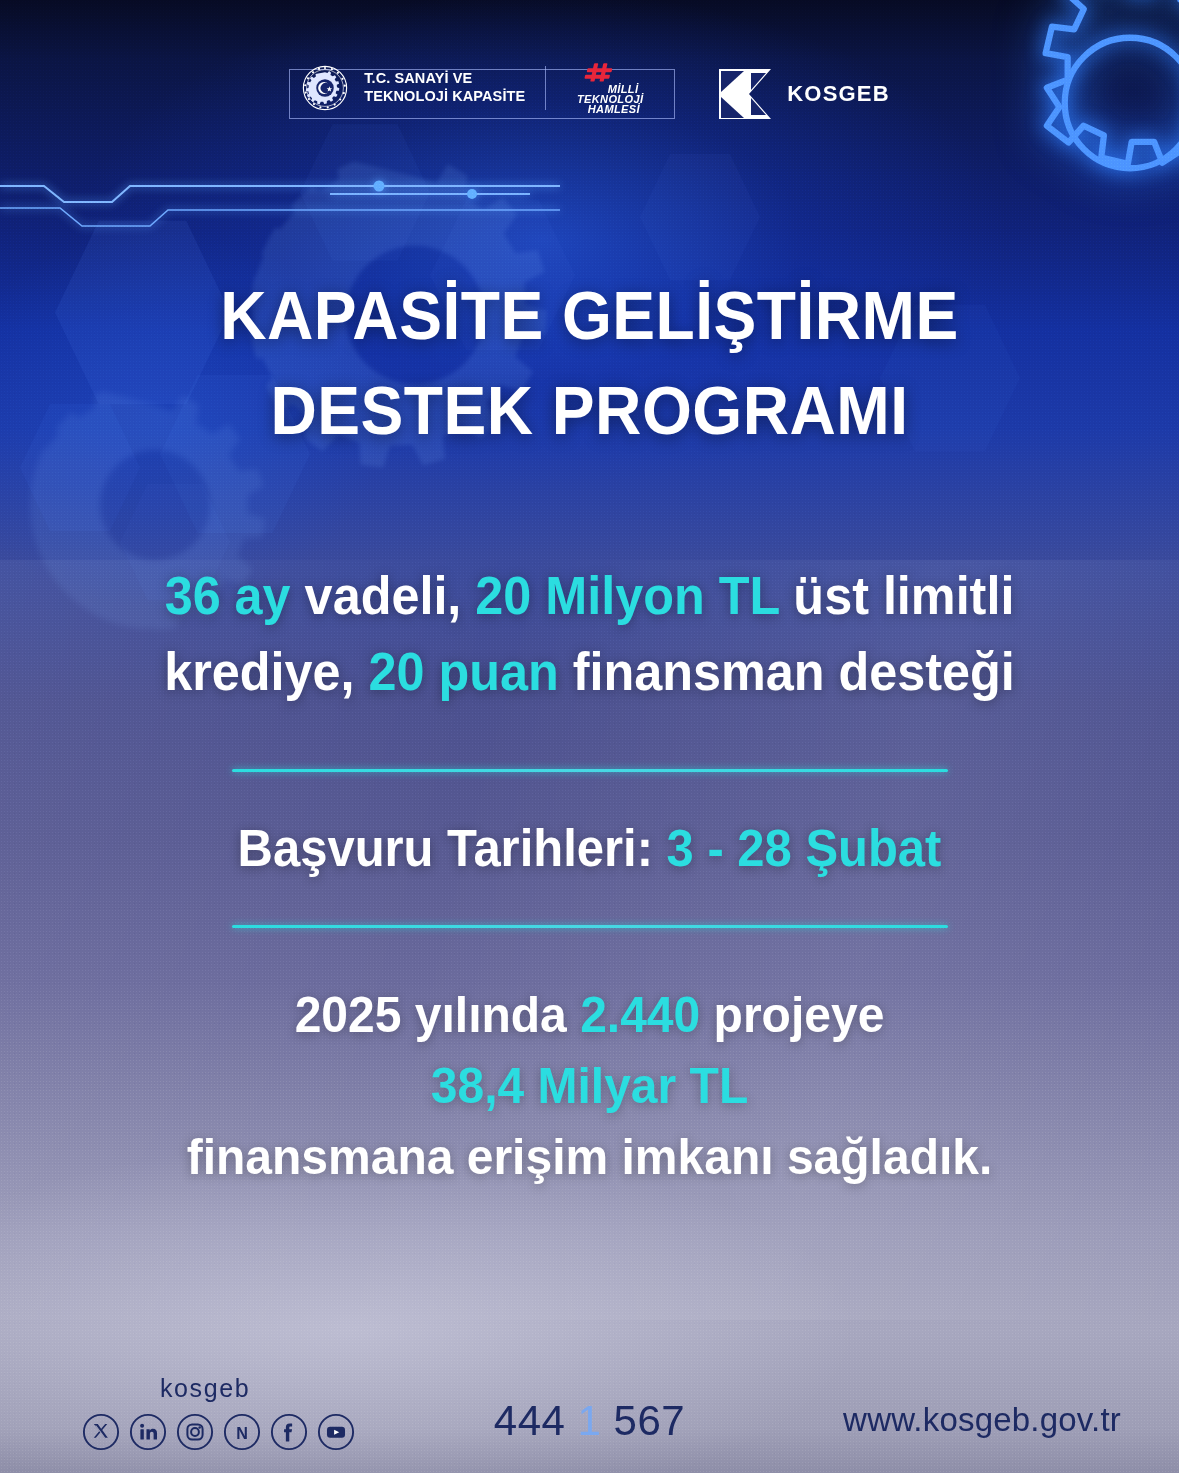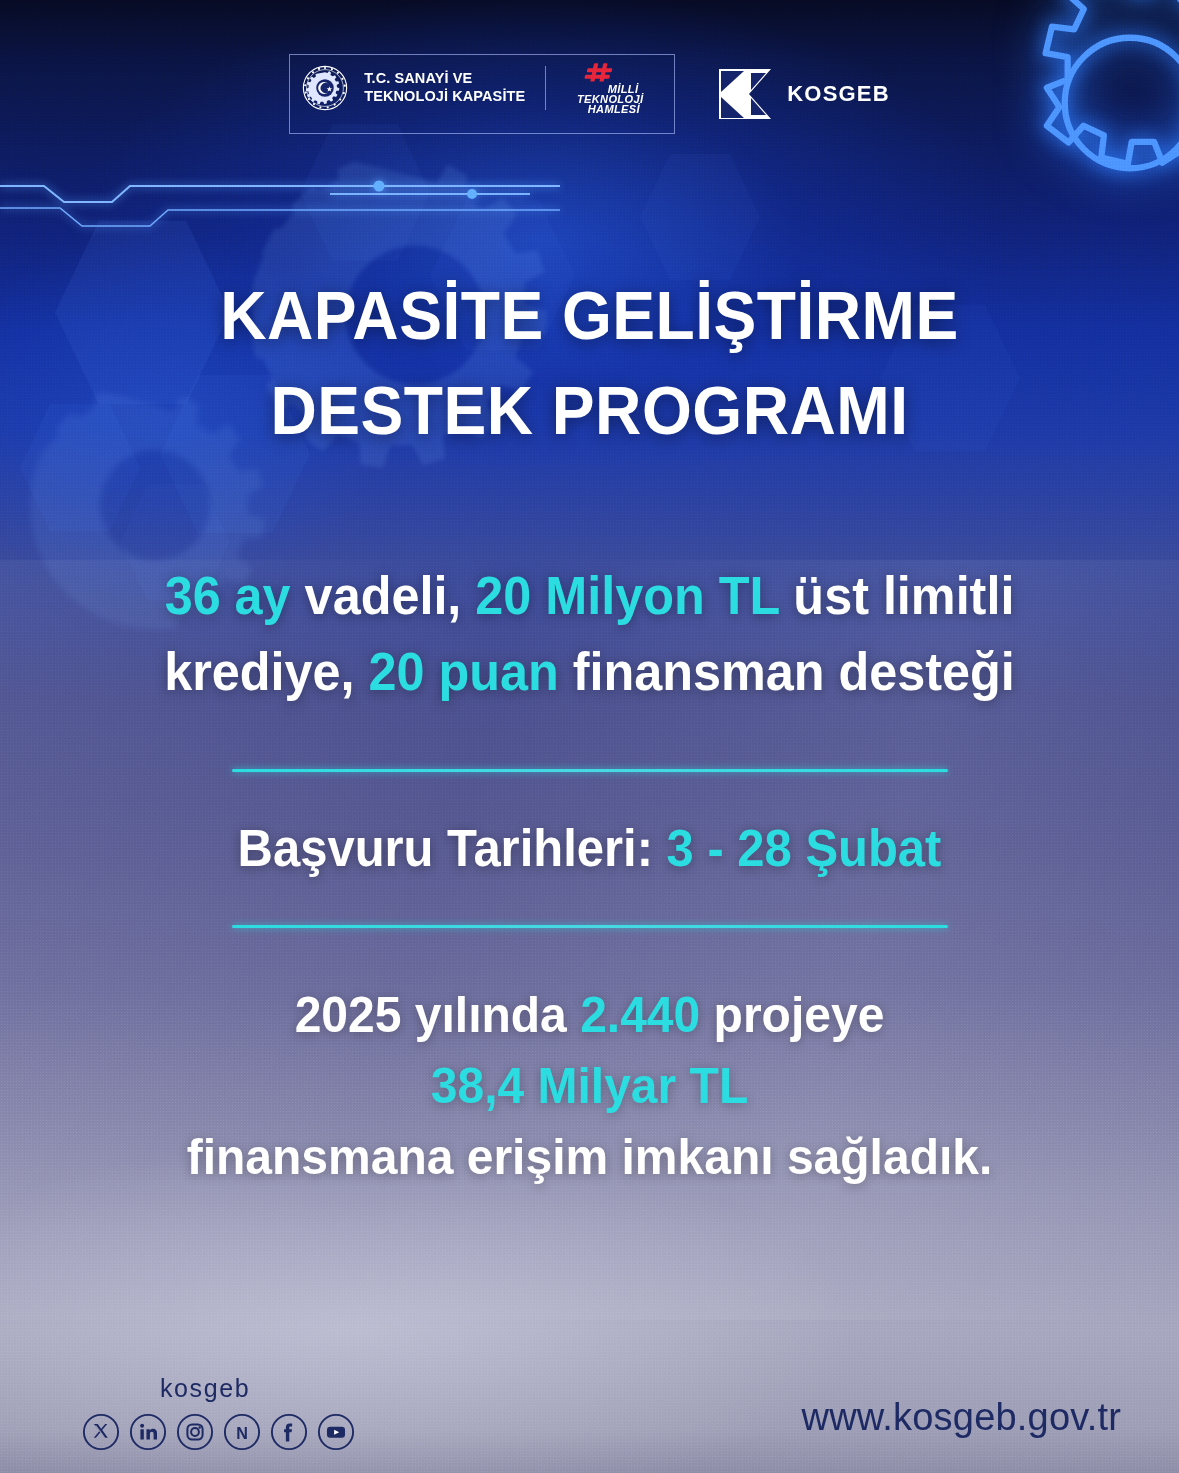--- a/index.html
+++ b/index.html
@@ -63,21 +63,21 @@
   .gear-soft{position:absolute;border-radius:50%;}
 
   
   .logo-row{
     position:absolute;left:0;top:52px;width:1179px;height:84px;
     display:flex;align-items:center;justify-content:center;gap:42px;
   }
   .gov-box{
     display:flex;align-items:center;gap:16px;
     border:1px solid rgba(175,190,255,.62);
-    padding:8px 16px 20px 12px;height:80px;box-sizing:border-box;
+    padding:8px 16px 20px 12px;height:50px;box-sizing:border-box;
   }
   .emblem{width:46px;height:46px;flex:0 0 46px;}
   .gov-text{
     color:#ffffff;font-size:14.5px;font-weight:bold;line-height:1.22;
     letter-spacing:.1px;white-space:nowrap;
   }
   .logo-sep{width:1px;height:44px;background:rgba(175,190,255,.62);margin:0 4px;}
   .mth{width:92px;height:54px;flex:0 0 92px;}
   .kosgeb-lock{display:flex;align-items:center;gap:14px;}
   .kosgeb-mark{width:56px;height:54px;flex:0 0 56px;}
@@ -143,21 +143,21 @@
   .sicon{width:38px;height:38px;flex:0 0 38px;}
 
   .phone{
     position:absolute;left:0;bottom:28px;width:1179px;text-align:center;
     color:#1d2a63;font-size:42px;letter-spacing:.5px;
   }
   .phone .mid{color:#7aa8f0;}
 
   .site{
     position:absolute;right:58px;bottom:34px;
-    color:#1d2a63;font-size:38px;letter-spacing:.2px;
+    color:#1d2a63;font-size:33px;letter-spacing:.2px;
   }
 </style>
 </head>
 <body>
 
 <div id="poster">
 
   <div class="bg-layer">
     <div class="topglow"></div>
     <div class="leftglow"></div>
@@ -327,17 +327,22 @@
           <path fill="#1d2a63" d="M22.6 20.3h-2.3V30h-3.6v-9.7h-1.9v-3.1h1.9v-2.1c0-2.6 1.1-4.1 4.1-4.1h2.5v3.1h-1.6c-1.1 0-1.4.4-1.4 1.3v1.8h3z"></path>
         </svg>
         <svg class="sicon" viewBox="0 0 40 40" aria-hidden="true">
           <circle cx="20" cy="20" r="18" fill="none" stroke="#1d2a63" stroke-width="2"></circle>
           <rect x="10.5" y="14.5" width="19" height="11.5" rx="3.4" fill="#1d2a63"></rect>
           <path fill="#ffffff" d="M18 17.6l5.4 2.7-5.4 2.7z"></path>
         </svg>
       </div>
     </div>
 
+    <div class="phone">
+      <span>444</span>
+      <span class="mid">1</span>
+      <span>567</span>
+    </div>
 
     <div class="site">www.kosgeb.gov.tr</div>
   </div>
 
 </div>
 
 </body></html>

